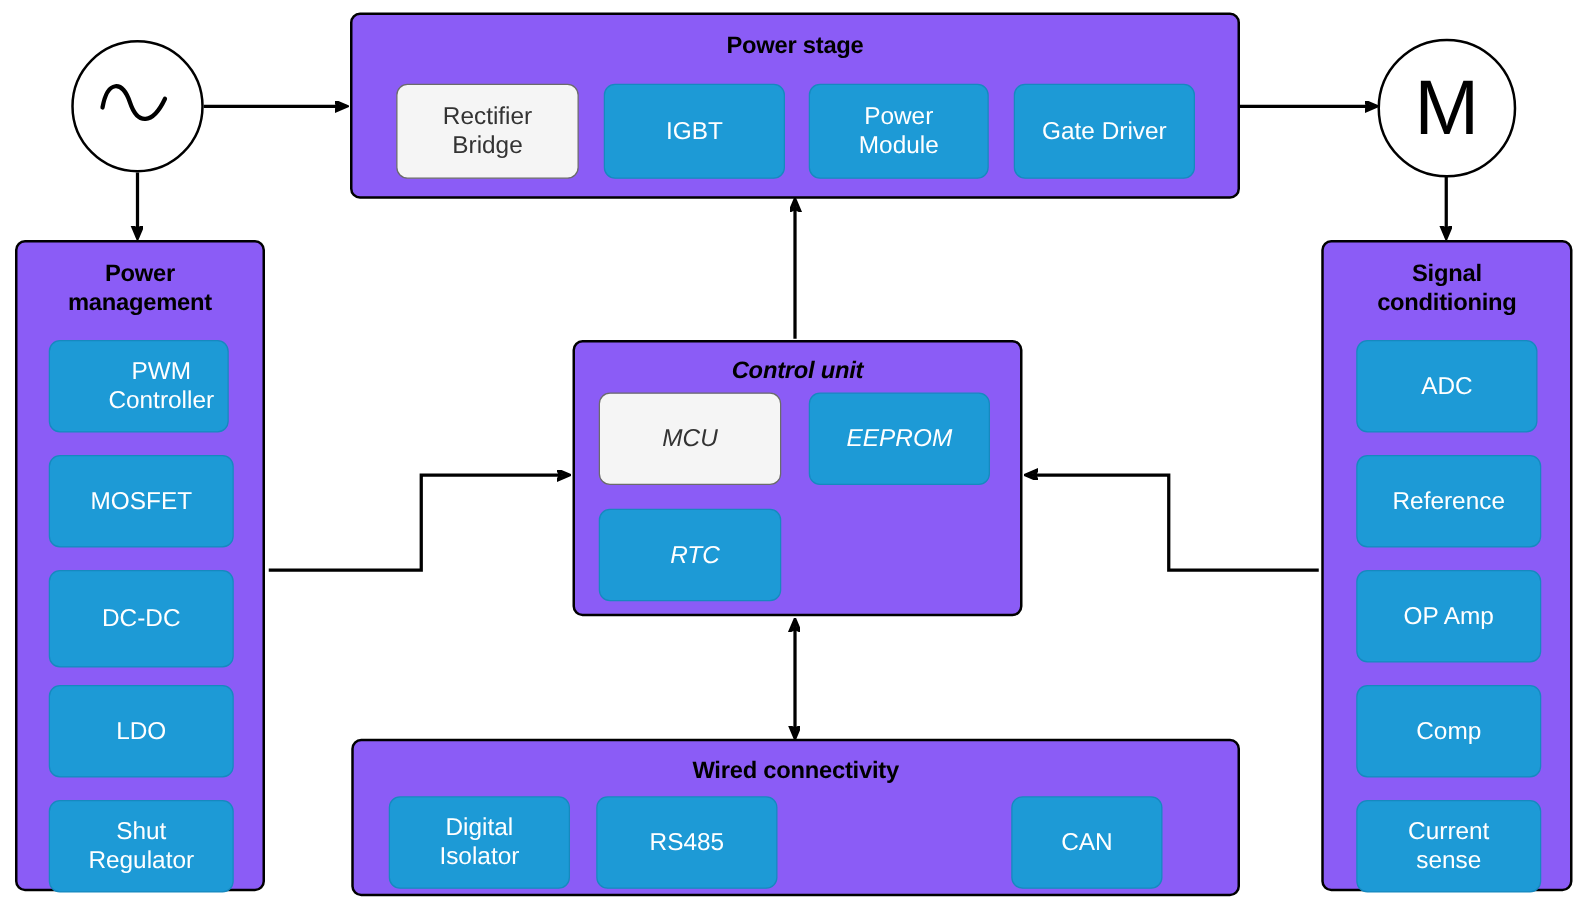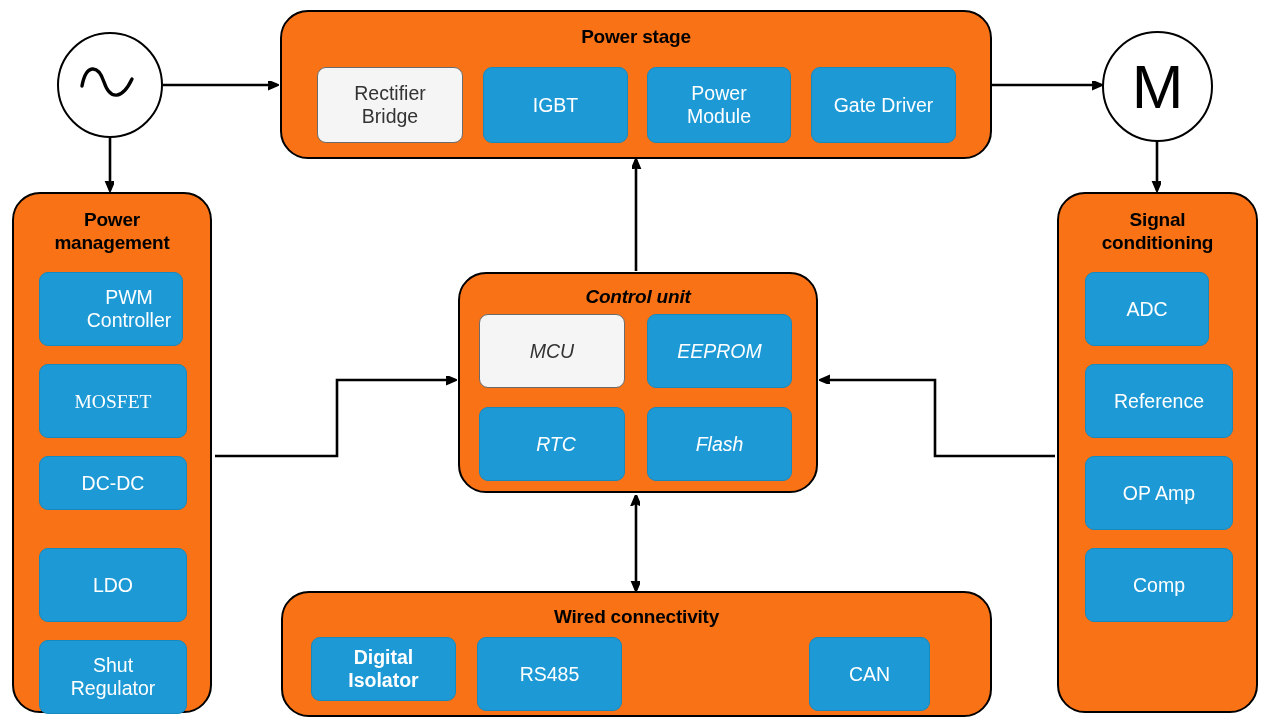--- a/index.html
+++ b/index.html
@@ -15,22 +15,22 @@
     position: relative;
     width: 1270px;
     height: 727px;
     background: #ffffff;
     overflow: hidden;
   }
   .group {
     position: absolute;
     box-sizing: border-box;
     border: 2.5px solid #000000;
-    border-radius: 28px;
-    background: #f97316;
+    border-radius: 8px;
+    background: #8b5cf6;
   }
   .group-title {
     position: absolute;
     left: 0;
     right: 0;
     text-align: center;
     font-weight: bold;
     font-size: 19px;
     color: #000000;
     line-height: 1.22;
@@ -160,24 +160,24 @@
     <div class="group-title" style="top:14px;">
       <span>Power</span><br>
       <span>management</span>
     </div>
     <div class="chip blue" style="left:25px; top:78px; width:144px; height:74px;padding-left:40px;">
       <span>
         <span>PWM</span><br>
         <span>Controller</span>
       </span>
     </div>
-    <div class="chip blue" style="left:25px; top:170px; width:148px; height:74px;font-family:Liberation Serif, serif;">
+    <div class="chip blue" style="left:25px; top:170px; width:148px; height:74px;">
       <span>MOSFET</span>
     </div>
-    <div class="chip blue" style="left:25px; top:262px; width:148px; height:54px;">
+    <div class="chip blue" style="left:25px; top:262px; width:148px; height:78px;">
       <span>DC-DC</span>
     </div>
     <div class="chip blue" style="left:25px; top:354px; width:148px; height:74px;">
       <span>LDO</span>
     </div>
     <div class="chip blue" style="left:25px; top:446px; width:148px; height:74px;">
       <span>
         <span>Shut</span><br>
         <span>Regulator</span>
       </span>
@@ -188,47 +188,50 @@
     <div class="group-title" style="top:11px;">Control unit</div>
     <div class="chip grey" style="left:19px; top:40px; width:146px; height:74px;">
       <span>MCU</span>
     </div>
     <div class="chip blue" style="left:187px; top:40px; width:145px; height:74px;">
       <span>EEPROM</span>
     </div>
     <div class="chip blue" style="left:19px; top:133px; width:146px; height:74px;padding-left:12px;">
       <span>RTC</span>
     </div>
-    <div class="chip blue" style="left:187px; top:133px; width:145px; height:74px;">
-      <span>Flash</span>
-    </div>
   </div>
 
   <div class="group" style="left:1057px; top:192px; width:201px; height:521px;">
     <div class="group-title" style="top:14px;">
       <span>Signal</span><br>
       <span>conditioning</span>
     </div>
-    <div class="chip blue" style="left:26px; top:78px; width:124px; height:74px;">
+    <div class="chip blue" style="left:26px; top:78px; width:145px; height:74px;">
       <span>ADC</span>
     </div>
     <div class="chip blue" style="left:26px; top:262px; width:148px; height:74px;">
       <span>OP Amp</span>
     </div>
     <div class="chip blue" style="left:26px; top:170px; width:148px; height:74px;">
       <span>Reference</span>
     </div>
     <div class="chip blue" style="left:26px; top:354px; width:148px; height:74px;">
       <span>Comp</span>
     </div>
+    <div class="chip blue" style="left:26px; top:446px; width:148px; height:74px;">
+      <span>
+        <span>Current</span><br>
+        <span>sense</span>
+      </span>
+    </div>
   </div>
 
   <div class="group" style="left:281px; top:591px; width:711px; height:126px;">
     <div class="group-title" style="top:12px;">Wired connectivity</div>
-    <div class="chip blue" style="left:28px; top:44px; width:145px; height:64px;font-weight:bold;">
+    <div class="chip blue" style="left:28px; top:44px; width:145px; height:74px;">
       <span>
         <span>Digital</span><br>
         <span>Isolator</span>
       </span>
     </div>
     <div class="chip blue" style="left:194px; top:44px; width:145px; height:74px;">
       <span>RS485</span>
     </div>
     <div class="chip blue" style="left:526px; top:44px; width:121px; height:74px;">
       <span>CAN</span>

